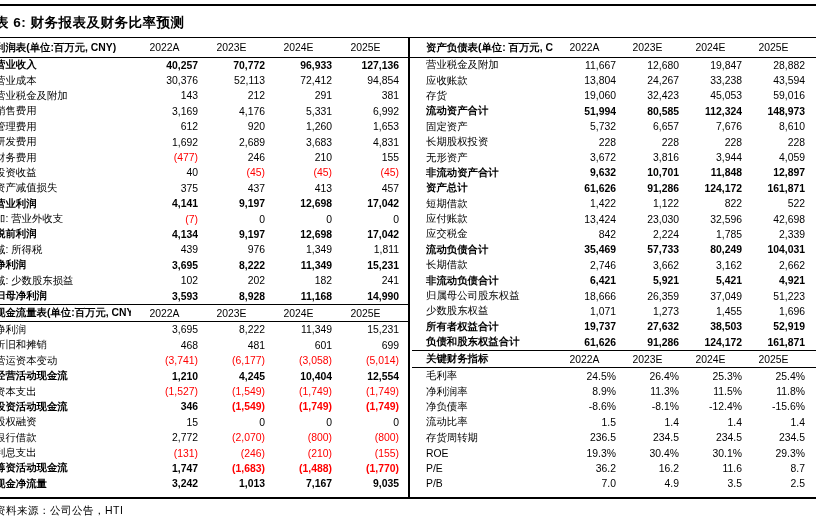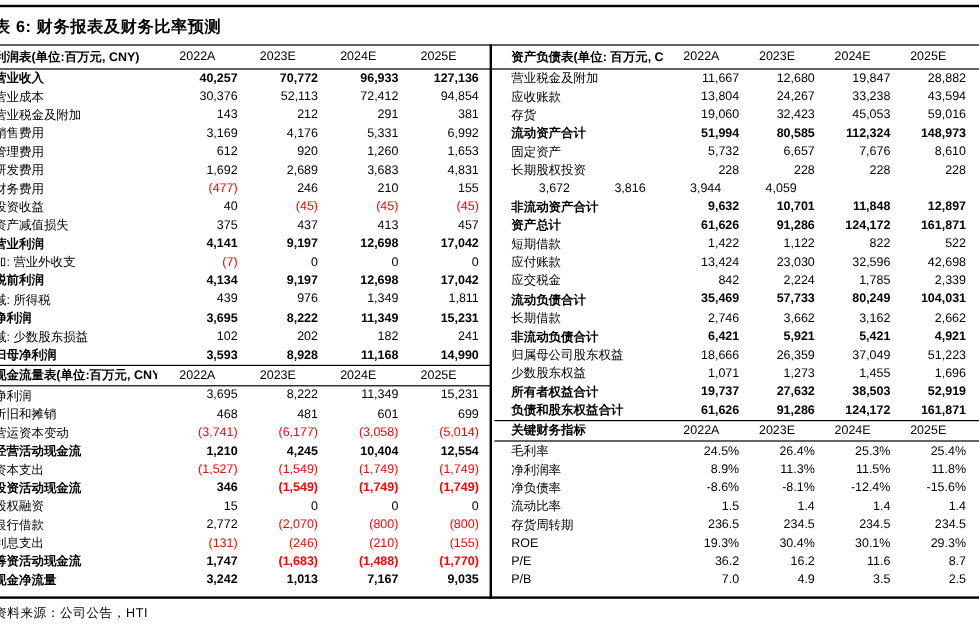--- a/index.html
+++ b/index.html
@@ -302,20 +302,21 @@
         <div class="val">8,610</div>
       </div>
       <div class="row">
         <div class="label">长期股权投资</div>
         <div class="val">228</div>
         <div class="val">228</div>
         <div class="val">228</div>
         <div class="val">228</div>
       </div>
       <div class="row">
+        <div class="label">无形资产</div>
         <div class="val">3,672</div>
         <div class="val">3,816</div>
         <div class="val">3,944</div>
         <div class="val">4,059</div>
       </div>
       <div class="row bold">
         <div class="label">非流动资产合计</div>
         <div class="val">9,632</div>
         <div class="val">10,701</div>
         <div class="val">11,848</div>

